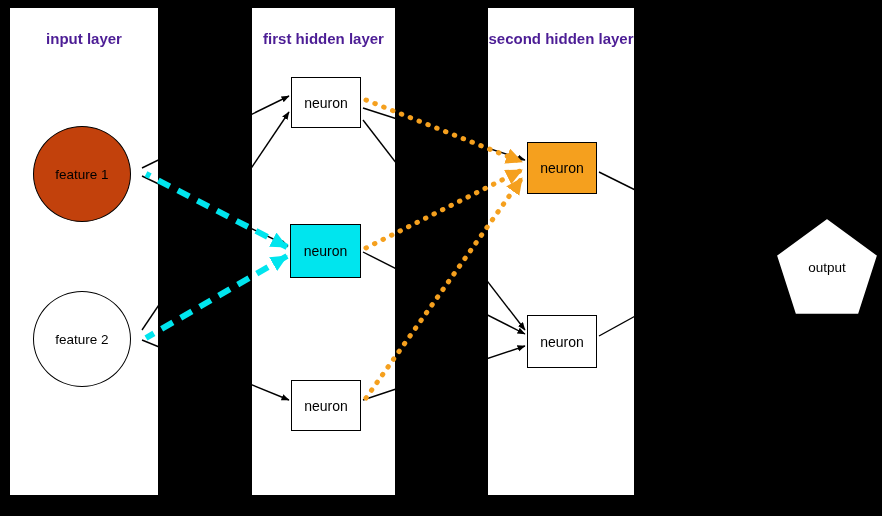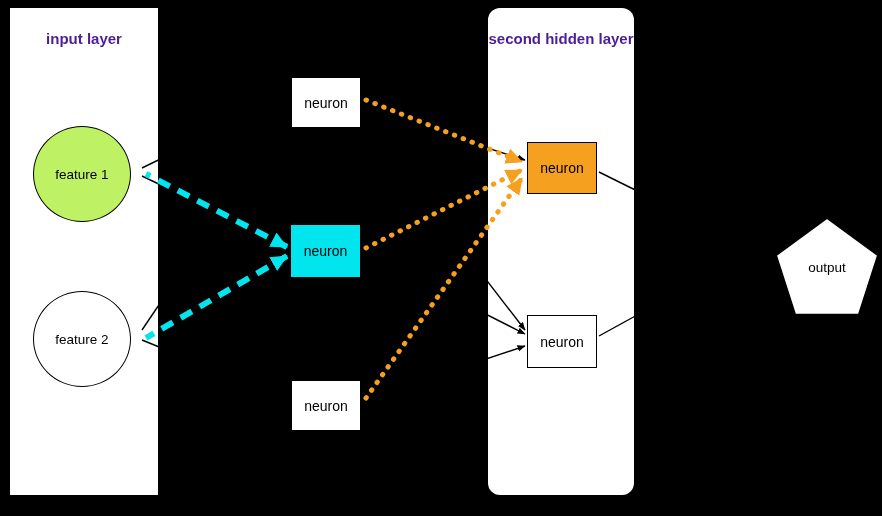--- a/index.html
+++ b/index.html
@@ -94,21 +94,24 @@
   }
 </style>
 </head>
 <body>
 
 <div id="diagram-root">
 
   <div class="layer-panel" style="left: 10px; top: 8px; width: 148px; height: 487px; background: rgb(255, 255, 255);">
     <div class="layer-title" style="top: 22px;">input layer</div>
   </div>
-  <div class="layer-panel" style="left: 488px; top: 8px; width: 146px; height: 487px; background: rgb(255, 255, 255); border-radius: 12px;">
+  <div class="layer-panel" style="left: 252px; top: 8px; width: 143px; height: 487px; background: rgb(255, 255, 255);">
+    <div class="layer-title" style="top: 22px;">first hidden layer</div>
+  </div>
+  <div class="layer-panel" style="left: 488px; top: 8px; width: 146px; height: 487px; background: rgb(255, 255, 255);">
     <div class="layer-title" style="top: 22px;">second hidden layer</div>
   </div>
 
   <svg id="edge-layer" viewBox="0 0 882 516">
     <defs>
       <marker id="arrow-black" markerWidth="9" markerHeight="9" refX="7.5" refY="3.2" orient="auto" markerUnits="userSpaceOnUse">
         <path d="M0,0 L8,3.2 L0,6.4 z" fill="#000000"></path>
       </marker>
       <marker id="arrow-cyan" markerWidth="22" markerHeight="22" refX="16" refY="8" orient="auto" markerUnits="userSpaceOnUse">
         <path d="M0,0 L17,8 L0,16 z" fill="#00e5ee"></path>
@@ -136,21 +139,21 @@
         <line x1="146" y1="338" x2="287" y2="256" stroke="none" stroke-width="0" marker-end="url(#arrow-cyan)"></line>
       </g>
     <g id="backward-edges">
         <line x1="366" y1="100" x2="522" y2="162" stroke="#f5a01e" stroke-width="5" stroke-dasharray="0.5,9" stroke-linecap="round" marker-end="url(#arrow-orange)"></line>
         <line x1="366" y1="248" x2="522" y2="170" stroke="#f5a01e" stroke-width="5" stroke-dasharray="0.5,9" stroke-linecap="round" marker-end="url(#arrow-orange)"></line>
         <line x1="366" y1="398" x2="522" y2="178" stroke="#f5a01e" stroke-width="5" stroke-dasharray="0.5,9" stroke-linecap="round" marker-end="url(#arrow-orange)"></line>
       </g>
   </svg>
 
   <div id="node-container">
-      <div class="node-circle" style="background: #bef264; left: 33px; top: 126px; width: 98px; height: 96px;">
+      <div class="node-circle" style="background: #c2410c; left: 33px; top: 126px; width: 98px; height: 96px;">
         <span>feature 1</span>
       </div>
       <div class="node-circle" style="background: rgb(255, 255, 255); left: 33px; top: 291px; width: 98px; height: 96px;">
         <span>feature 2</span>
       </div>
       <div class="node-box" style="background: rgb(255, 255, 255); left: 291px; top: 77px; width: 70px; height: 51px;">
         <span>neuron</span>
       </div>
       <div class="node-box" style="background: rgb(0, 229, 238); left: 290px; top: 224px; width: 71px; height: 54px;">
         <span>neuron</span>

